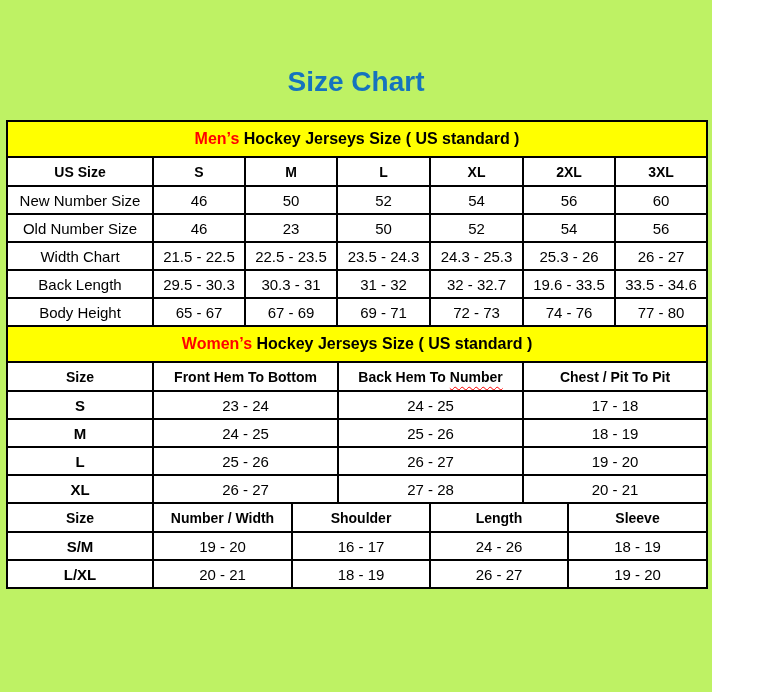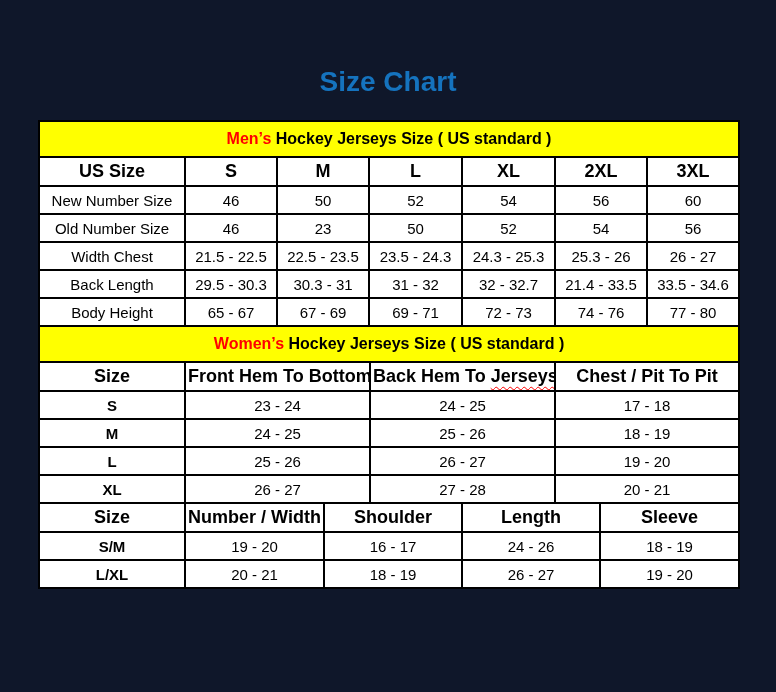--- a/index.html
+++ b/index.html
@@ -4,23 +4,23 @@
 <style>
   html, body {
     margin: 0;
     padding: 0;
     background: #ffffff;
     font-family: "Liberation Sans", "DejaVu Sans", sans-serif;
     color: #000000;
   }
   .page {
     position: relative;
-    width: 776px;
+    width: 712px;
     height: 692px;
-    background: #0f172a;
+    background: #bef264;
     overflow: hidden;
   }
   .page-title {
     margin: 0;
     padding-top: 66px;
     text-align: center;
     font-size: 28px;
     line-height: 32px;
     font-weight: bold;
     color: #1573BE;
@@ -49,21 +49,21 @@
   .band {
     background: #FFFF00;
     height: 34px;
     font-size: 16px;
     font-weight: bold;
     color: #000000;
   }
   .accent { color: #FF0000; }
   tr.colhead th {
     height: 27px;
-    font-size: 18px;
+    font-size: 14px;
     font-weight: bold;
     background: #ffffff;
   }
   tr.datarow td {
     height: 26px;
     font-size: 15px;
     font-weight: normal;
     background: #ffffff;
   }
   tr.datarow td.rowlabel-plain { font-weight: normal; }
@@ -120,35 +120,35 @@
         <tr class="datarow">
           <td class="rowlabel-plain">Old Number Size</td>
           <td>46</td>
           <td>23</td>
           <td>50</td>
           <td>52</td>
           <td>54</td>
           <td>56</td>
         </tr>
         <tr class="datarow">
-          <td class="rowlabel-plain">Width Chest</td>
+          <td class="rowlabel-plain">Width Chart</td>
           <td>21.5 - 22.5</td>
           <td>22.5 - 23.5</td>
           <td>23.5 - 24.3</td>
           <td>24.3 - 25.3</td>
           <td>25.3 - 26</td>
           <td>26 - 27</td>
         </tr>
         <tr class="datarow">
           <td class="rowlabel-plain">Back Length</td>
           <td>29.5 - 30.3</td>
           <td>30.3 - 31</td>
           <td>31 - 32</td>
           <td>32 - 32.7</td>
-          <td>21.4 - 33.5</td>
+          <td>19.6 - 33.5</td>
           <td>33.5 - 34.6</td>
         </tr>
         <tr class="datarow">
           <td class="rowlabel-plain">Body Height</td>
           <td>65 - 67</td>
           <td>67 - 69</td>
           <td>69 - 71</td>
           <td>72 - 73</td>
           <td>74 - 76</td>
           <td>77 - 80</td>
@@ -163,21 +163,21 @@
           <col style="width:185px">
           <col style="width:184px">
       </colgroup>
       <tbody>
         <tr>
           <th class="band" colspan="4"><span class="accent">Women’s</span><span> Hockey Jerseys Size ( US standard )</span></th>
         </tr>
         <tr class="colhead">
           <th>Size</th>
           <th>Front Hem To Bottom</th>
-          <th><span>Back Hem To </span><span class="squiggle">Jerseys</span></th>
+          <th><span>Back Hem To </span><span class="squiggle">Number</span></th>
           <th>Chest / Pit To Pit</th>
         </tr>
         <tr class="datarow">
           <td class="rowlabel-bold">S</td>
           <td>23 - 24</td>
           <td>24 - 25</td>
           <td>17 - 18</td>
         </tr>
         <tr class="datarow">
           <td class="rowlabel-bold">M</td>

